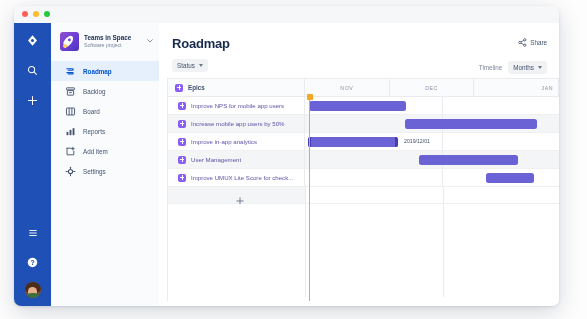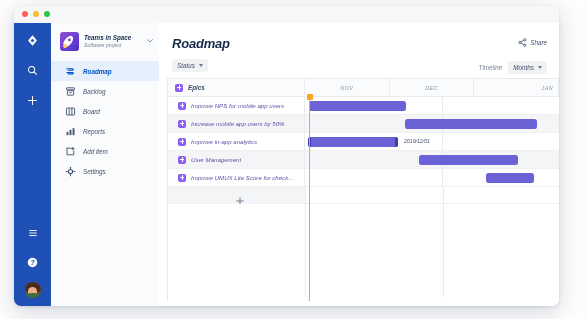--- a/index.html
+++ b/index.html
@@ -4,21 +4,21 @@
 <style>
   html,body{margin:0;padding:0;background:#ffffff;}
   body{width:587px;height:319px;overflow:hidden;
        font-family:"Liberation Sans",sans-serif;-webkit-font-smoothing:antialiased;}
 
   
   #page{position:relative;width:587px;height:319px;background:#fdfdfd;}
 
   .window{position:absolute;left:14px;top:6px;width:545px;height:300px;
           background:#ffffff;border-radius:7px;overflow:hidden;
-          box-shadow:0 6px 22px rgba(9,30,66,.17),0 1px 3px rgba(9,30,66,.12);font-style:italic;}
+          box-shadow:0 6px 22px rgba(9,30,66,.17),0 1px 3px rgba(9,30,66,.12);}
 
   
   .titlebar{position:absolute;left:0;top:0;width:100%;height:17px;
             background:#f6f7f8;border-bottom:1px solid #ebecf0;}
   .dots{position:absolute;left:8px;top:5px;display:flex;gap:5px;}
   .dot{width:6px;height:6px;border-radius:50%;}
   .dot.r{background:#ff5f57;}
   .dot.y{background:#febc2e;}
   .dot.g{background:#28c840;}
 

